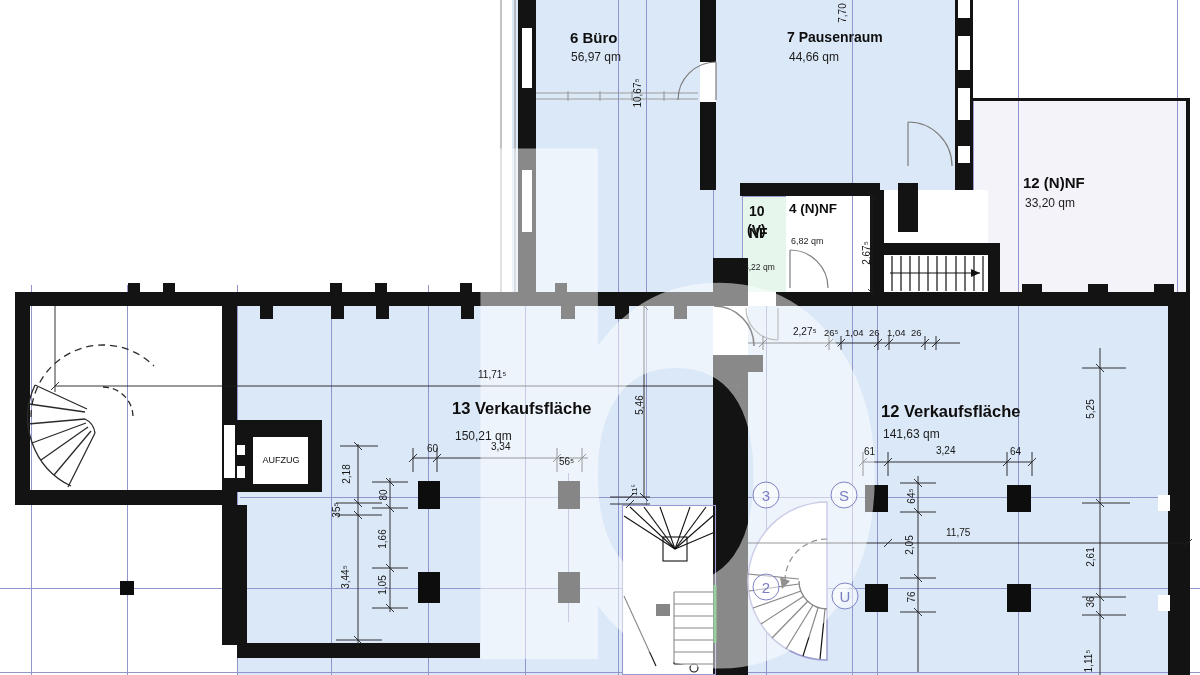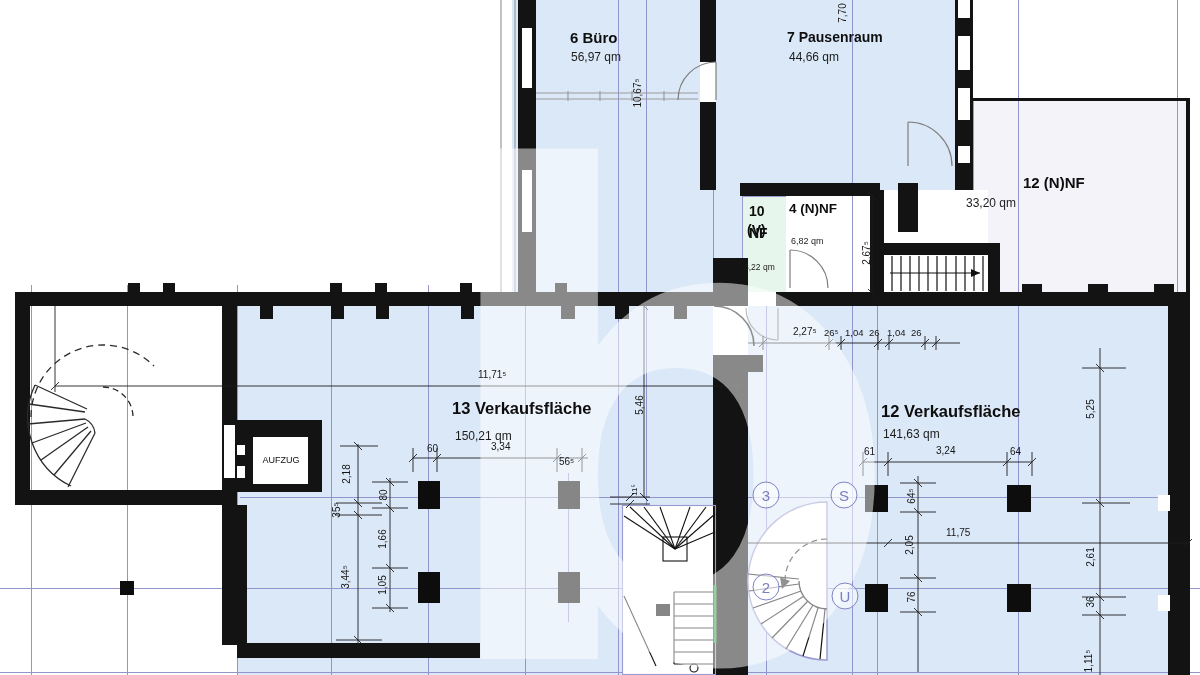--- a/index.html
+++ b/index.html
@@ -331,21 +331,21 @@
     </g>
   </svg>
 
   <div class="wm">b</div>
 
   <span class="lbl" style="left:570px;top:29px;font-size:15px">6 Büro</span>
   <span class="ar" style="left:571px;top:50px">56,97 qm</span>
   <span class="lbl" style="left:787px;top:29px;font-size:14px">7 Pausenraum</span>
   <span class="ar" style="left:789px;top:50px">44,66 qm</span>
   <span class="lbl" style="left:1023px;top:174px;font-size:15px">12 (N)NF</span>
-  <span class="ar" style="left:966px;top:196px">33,20 qm</span>
+  <span class="ar" style="left:1025px;top:196px">33,20 qm</span>
   <span class="lbl" style="left:749px;top:203px;font-size:14px">10</span>
   <span class="lbl" style="left:747px;top:222px;font-size:14px">(V)</span>
   <span class="lbl" style="left:749px;top:225px;font-size:14px">NF</span>
   <span class="ar" style="left:744px;top:262px;font-size:8.5px">3,22 qm</span>
   <span class="lbl" style="left:789px;top:201px;font-size:13.5px">4 (N)NF</span>
   <span class="ar" style="left:791px;top:236px;font-size:9px">6,82 qm</span>
   <span class="lbl" style="left:452px;top:399px;font-size:16.5px">13 Verkaufsfläche</span>
   <span class="ar" style="left:455px;top:429px">150,21 qm</span>
   <span class="lbl" style="left:881px;top:402px;font-size:16.5px">12 Verkaufsfläche</span>
   <span class="ar" style="left:883px;top:427px">141,63 qm</span>

